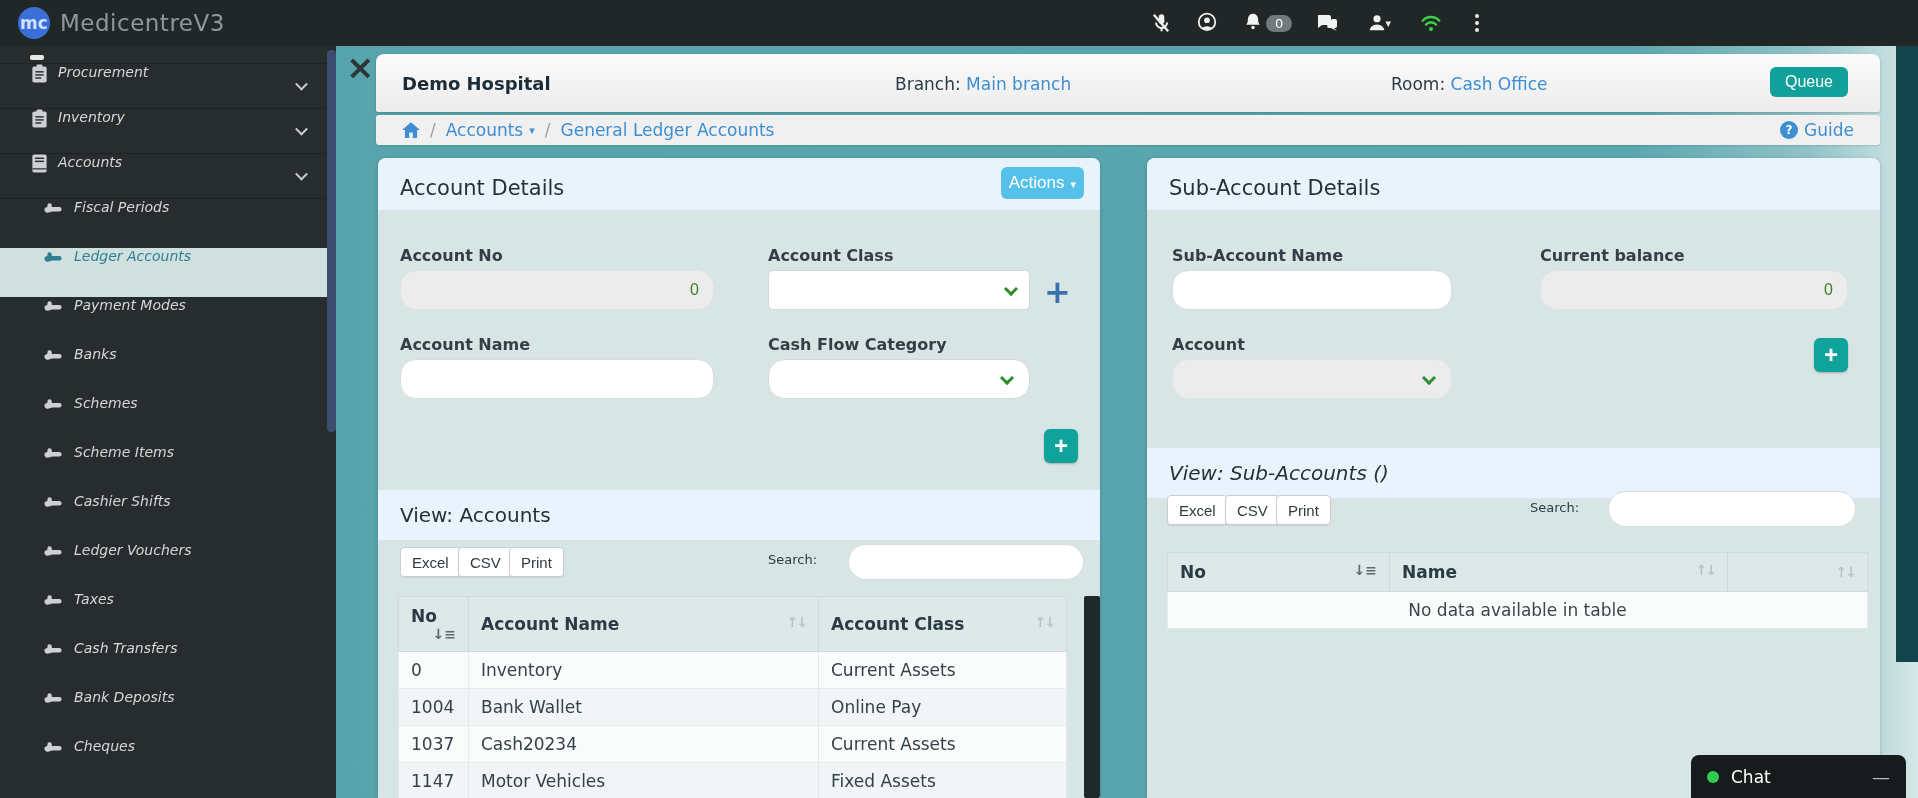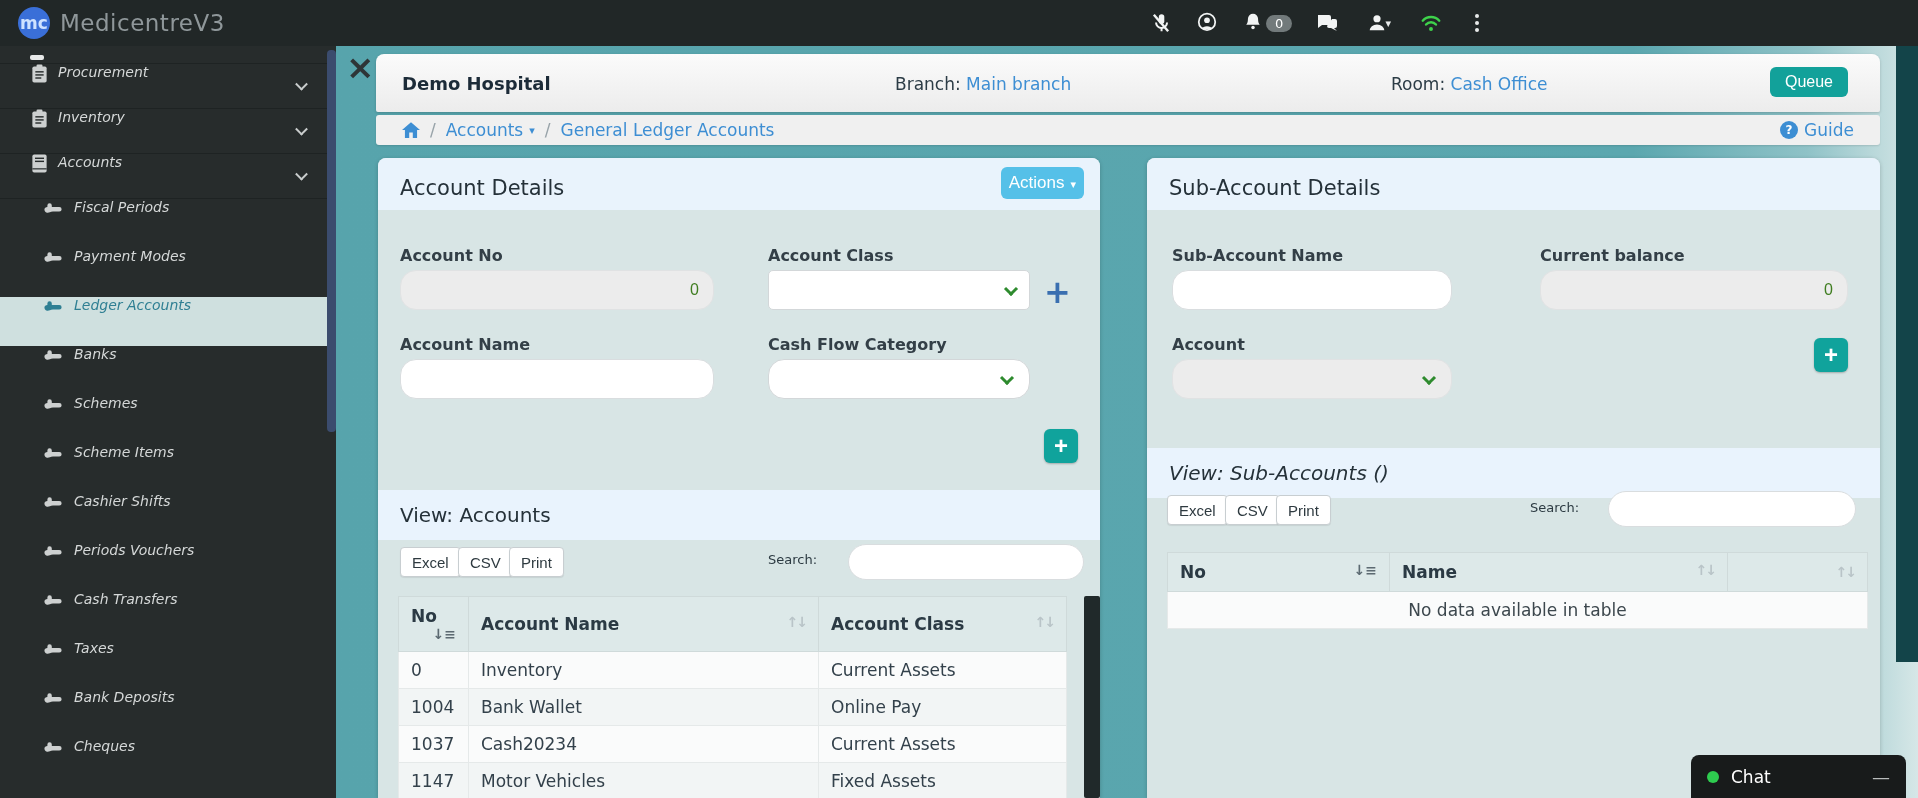--- a/index.html
+++ b/index.html
@@ -210,36 +210,36 @@
     </div>
 
     <div class="side-item sub">
       <span class="s-icon">
           <svg viewBox="0 0 18 14">
             <path d="M3.2 5.5V4.2a2.1 2.1 0 0 1 4.2 0v1.3h7.1a2.2 2.2 0 0 1 0 4.4H8.5c-3 0-3.7 1.6-5.7 1.1C1.2 10.6.4 9.3.4 7.9.4 6.3 1.6 5.5 3.2 5.5z"></path>
           </svg>
         </span>
       <span>Fiscal Periods</span>
     </div>
+    <div class="side-item sub active">
+      <span class="s-icon">
+          <svg viewBox="0 0 18 14">
+            <path d="M3.2 5.5V4.2a2.1 2.1 0 0 1 4.2 0v1.3h7.1a2.2 2.2 0 0 1 0 4.4H8.5c-3 0-3.7 1.6-5.7 1.1C1.2 10.6.4 9.3.4 7.9.4 6.3 1.6 5.5 3.2 5.5z"></path>
+          </svg>
+        </span>
+      <span>Ledger Accounts</span>
+    </div>
     <div class="side-item sub">
       <span class="s-icon">
           <svg viewBox="0 0 18 14">
             <path d="M3.2 5.5V4.2a2.1 2.1 0 0 1 4.2 0v1.3h7.1a2.2 2.2 0 0 1 0 4.4H8.5c-3 0-3.7 1.6-5.7 1.1C1.2 10.6.4 9.3.4 7.9.4 6.3 1.6 5.5 3.2 5.5z"></path>
           </svg>
         </span>
       <span>Payment Modes</span>
     </div>
-    <div class="side-item sub active">
-      <span class="s-icon">
-          <svg viewBox="0 0 18 14">
-            <path d="M3.2 5.5V4.2a2.1 2.1 0 0 1 4.2 0v1.3h7.1a2.2 2.2 0 0 1 0 4.4H8.5c-3 0-3.7 1.6-5.7 1.1C1.2 10.6.4 9.3.4 7.9.4 6.3 1.6 5.5 3.2 5.5z"></path>
-          </svg>
-        </span>
-      <span>Ledger Accounts</span>
-    </div>
     <div class="side-item sub">
       <span class="s-icon">
           <svg viewBox="0 0 18 14">
             <path d="M3.2 5.5V4.2a2.1 2.1 0 0 1 4.2 0v1.3h7.1a2.2 2.2 0 0 1 0 4.4H8.5c-3 0-3.7 1.6-5.7 1.1C1.2 10.6.4 9.3.4 7.9.4 6.3 1.6 5.5 3.2 5.5z"></path>
           </svg>
         </span>
       <span>Banks</span>
     </div>
     <div class="side-item sub">
       <span class="s-icon">
@@ -264,37 +264,37 @@
           </svg>
         </span>
       <span>Cashier Shifts</span>
     </div>
     <div class="side-item sub">
       <span class="s-icon">
           <svg viewBox="0 0 18 14">
             <path d="M3.2 5.5V4.2a2.1 2.1 0 0 1 4.2 0v1.3h7.1a2.2 2.2 0 0 1 0 4.4H8.5c-3 0-3.7 1.6-5.7 1.1C1.2 10.6.4 9.3.4 7.9.4 6.3 1.6 5.5 3.2 5.5z"></path>
           </svg>
         </span>
-      <span>Periods Vouchers</span>
+      <span>Ledger Vouchers</span>
+    </div>
+    <div class="side-item sub">
+      <span class="s-icon">
+          <svg viewBox="0 0 18 14">
+            <path d="M3.2 5.5V4.2a2.1 2.1 0 0 1 4.2 0v1.3h7.1a2.2 2.2 0 0 1 0 4.4H8.5c-3 0-3.7 1.6-5.7 1.1C1.2 10.6.4 9.3.4 7.9.4 6.3 1.6 5.5 3.2 5.5z"></path>
+          </svg>
+        </span>
+      <span>Taxes</span>
     </div>
     <div class="side-item sub">
       <span class="s-icon">
           <svg viewBox="0 0 18 14">
             <path d="M3.2 5.5V4.2a2.1 2.1 0 0 1 4.2 0v1.3h7.1a2.2 2.2 0 0 1 0 4.4H8.5c-3 0-3.7 1.6-5.7 1.1C1.2 10.6.4 9.3.4 7.9.4 6.3 1.6 5.5 3.2 5.5z"></path>
           </svg>
         </span>
       <span>Cash Transfers</span>
-    </div>
-    <div class="side-item sub">
-      <span class="s-icon">
-          <svg viewBox="0 0 18 14">
-            <path d="M3.2 5.5V4.2a2.1 2.1 0 0 1 4.2 0v1.3h7.1a2.2 2.2 0 0 1 0 4.4H8.5c-3 0-3.7 1.6-5.7 1.1C1.2 10.6.4 9.3.4 7.9.4 6.3 1.6 5.5 3.2 5.5z"></path>
-          </svg>
-        </span>
-      <span>Taxes</span>
     </div>
     <div class="side-item sub">
       <span class="s-icon">
           <svg viewBox="0 0 18 14">
             <path d="M3.2 5.5V4.2a2.1 2.1 0 0 1 4.2 0v1.3h7.1a2.2 2.2 0 0 1 0 4.4H8.5c-3 0-3.7 1.6-5.7 1.1C1.2 10.6.4 9.3.4 7.9.4 6.3 1.6 5.5 3.2 5.5z"></path>
           </svg>
         </span>
       <span>Bank Deposits</span>
     </div>
     <div class="side-item sub">

